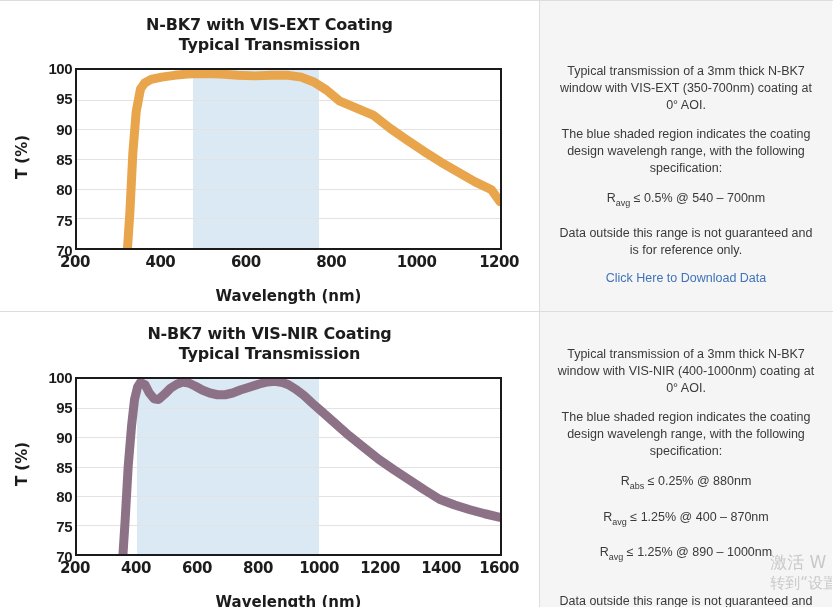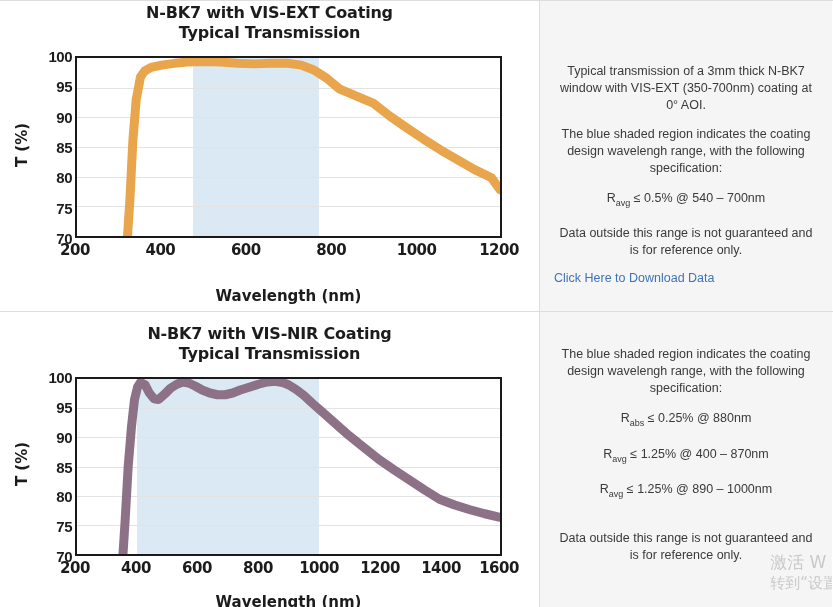--- a/index.html
+++ b/index.html
@@ -50,21 +50,21 @@
     font-weight: bold;
     color: #1c1c1c;
     font-size: 16px;
     line-height: 20px;
     letter-spacing: -0.2px;
     font-family: "DejaVu Sans", sans-serif;
   }
   .chart-title .l1 { display: block; }
   .chart-title .l2 { display: block; }
 
-  .r1 .chart-title { padding-top: 2px; }
+  .r1 .chart-title { padding-top: 14px; }
   .r2 .chart-title { padding-top: 12px; }
 
   
   .plot-wrap {
     position: relative;
     width: 540px;
   }
   .r1 .plot-wrap { height: 240px; }
   .r2 .plot-wrap { height: 232px; }
 
@@ -168,20 +168,21 @@
     line-height: 17px;
     font-family: "Liberation Sans", sans-serif;
   }
   .desc p { margin: 0 0 12px 0; }
   .spec-line { margin: 0; line-height: 19px; }
   .spec-block { margin: 0 0 12px 0; }
   sub { font-size: 0.72em; }
 
   .download-link {
     display: block;
+    text-align: center;
     color: #3f73b8;
     font-size: 12.5px;
     text-decoration: none;
     cursor: pointer;
     font-family: "Liberation Sans", sans-serif;
   }
 
   .r1 .text-inner { padding-top: 58px; }
   .r2 .text-inner { padding-top: 30px; }
 
@@ -317,20 +318,21 @@
           <div class="xtick" style="left:499px">1600</div>
         </div>
       </div>
 
       <div class="xlabel">Wavelength (nm)</div>
     </div>
 
     <div class="text-cell">
       <div class="text-inner">
         <div class="desc">
+          <p>Typical transmission of a 3mm thick N-BK7 window with VIS-NIR (400-1000nm) coating at 0° AOI.</p>
           <p>The blue shaded region indicates the coating design wavelengh range, with the following specification:</p>
           <div class="spec-block">
             <p class="spec-line">
               <span>R</span><sub>abs</sub><span> ≤ 0.25% @ 880nm</span>
             </p>
             <p class="spec-line">
               <span>R</span><sub>avg</sub><span> ≤ 1.25% @ 400 – 870nm</span>
             </p>
             <p class="spec-line">
               <span>R</span><sub>avg</sub><span> ≤ 1.25% @ 890 – 1000nm</span>

